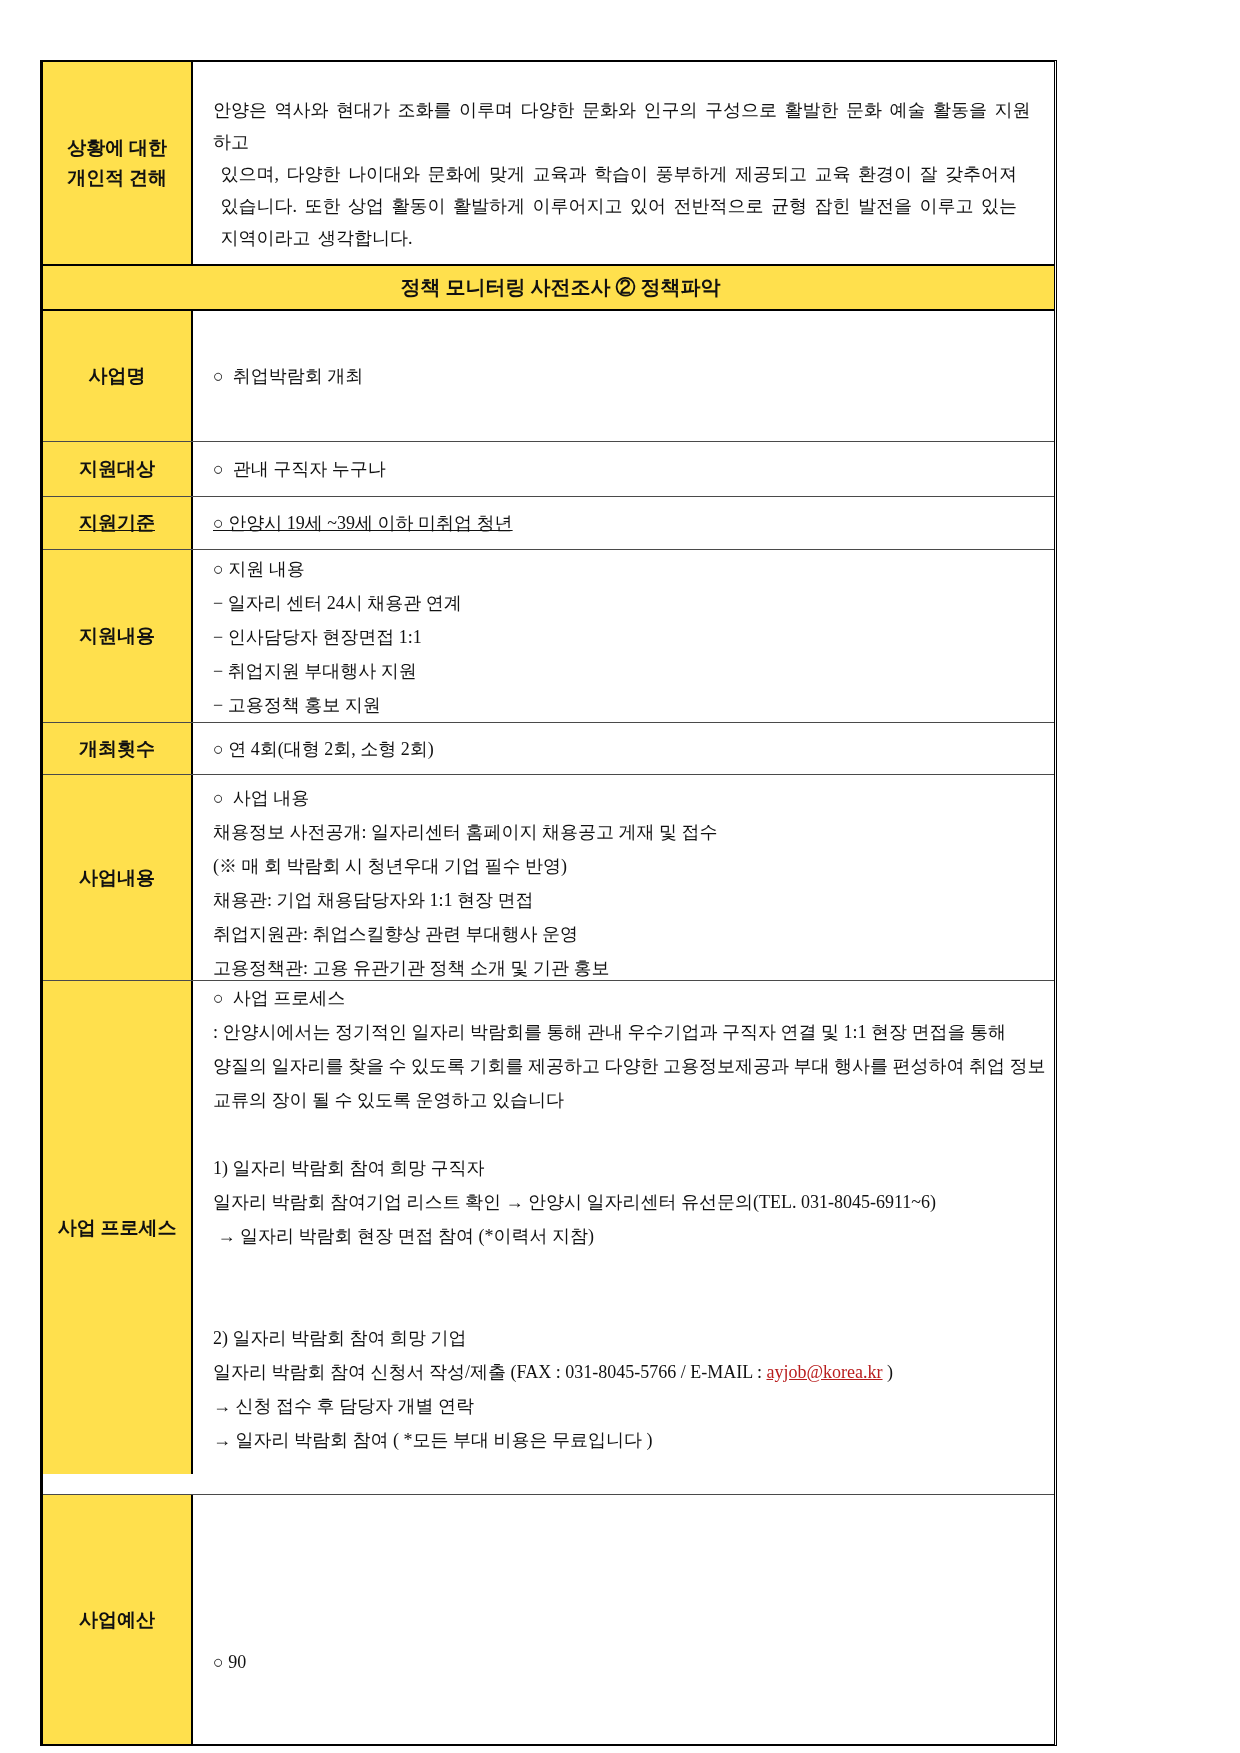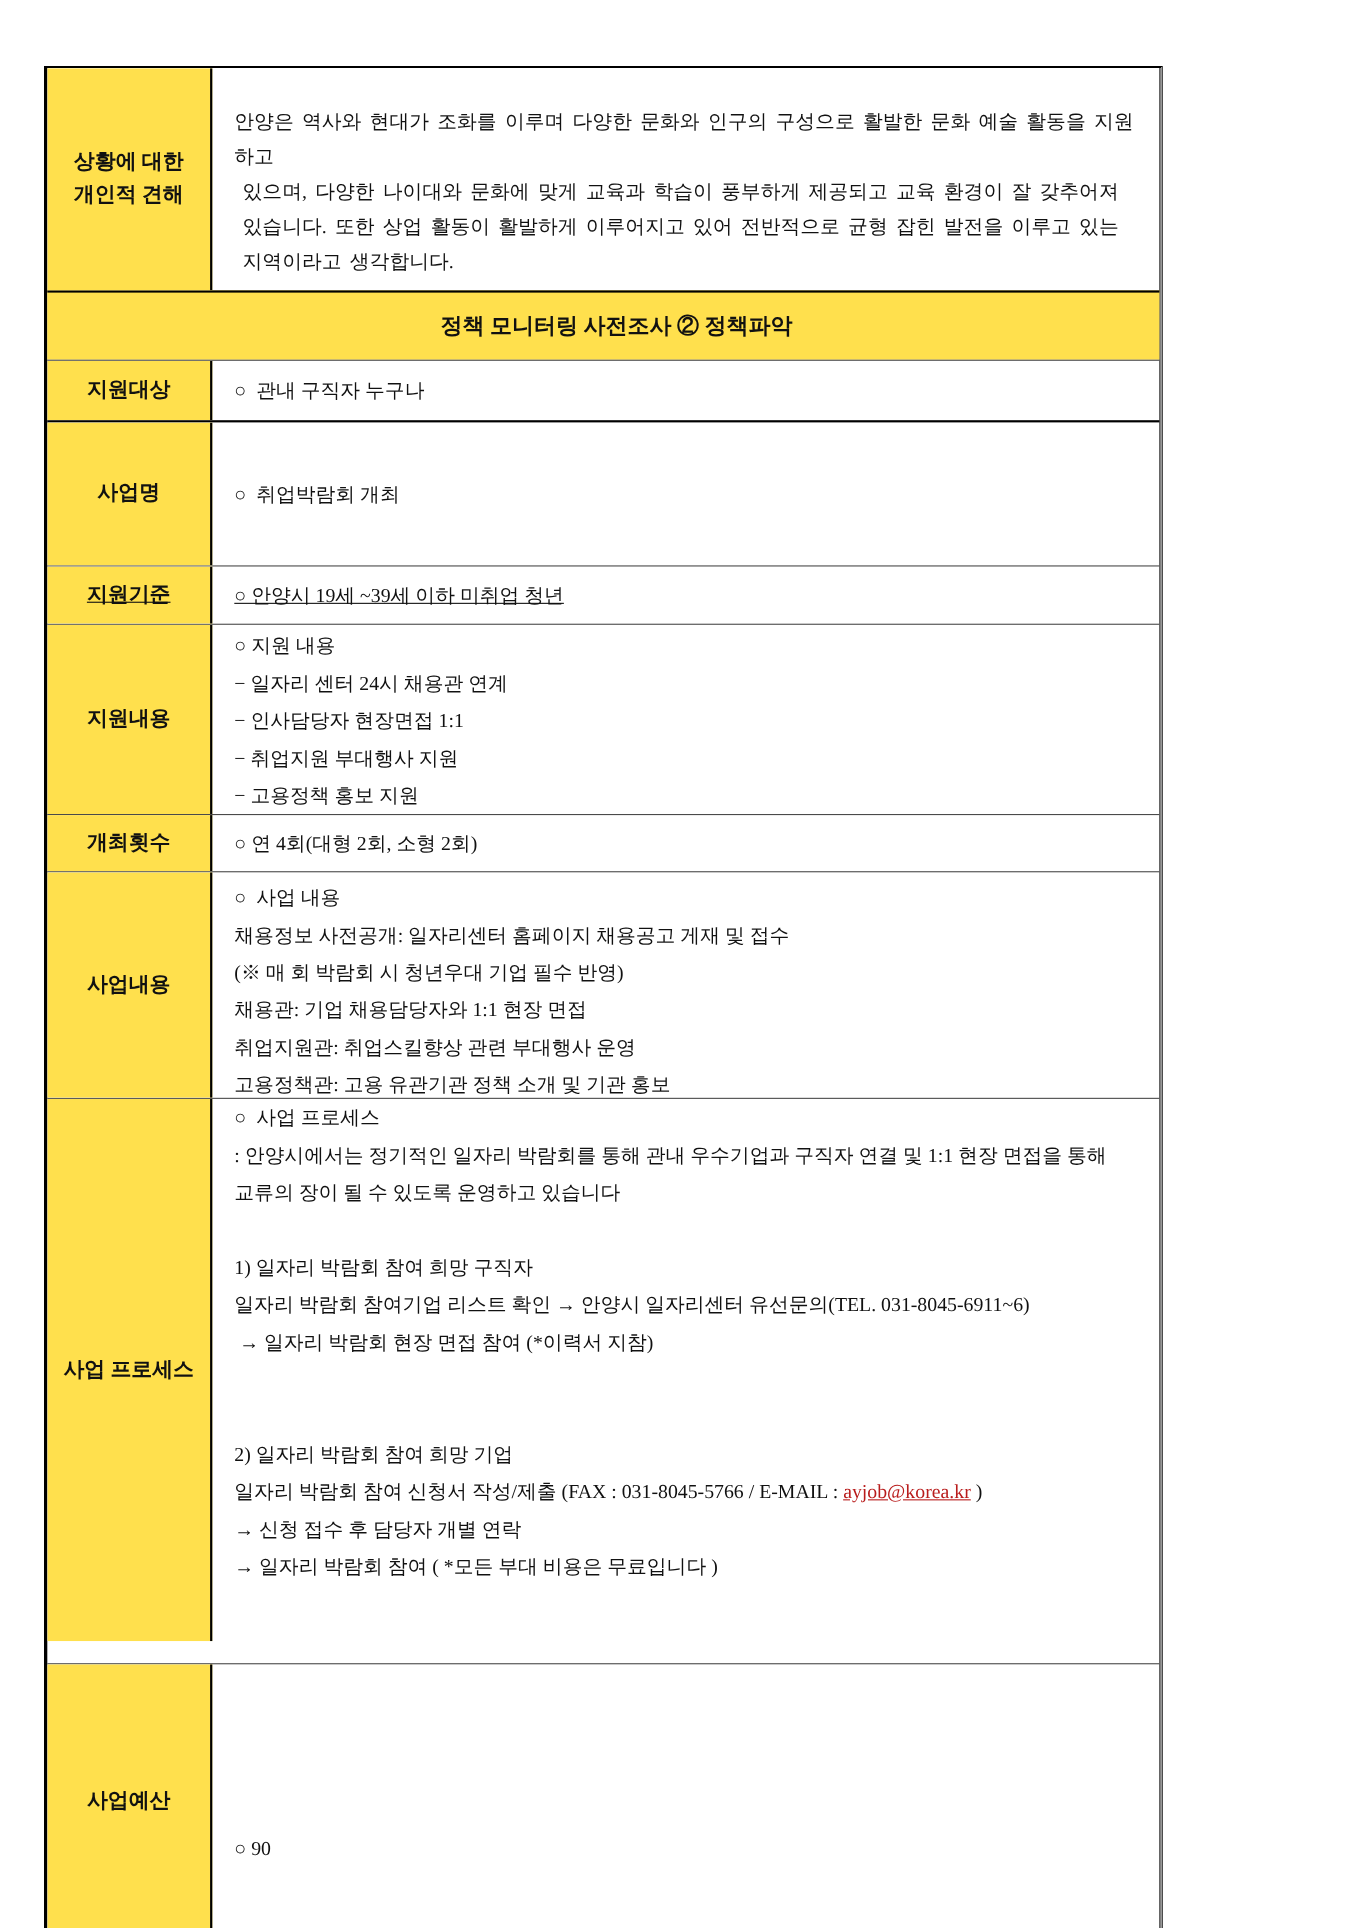--- a/index.html
+++ b/index.html
@@ -47,21 +47,21 @@
     flex: 1;
     padding-left: 20px;
     padding-right: 8px;
     font-size: 18px;
     overflow: hidden;
   }
   .line { white-space: pre-wrap; }
 
   
   .row-opinion   { height: 202px; }
-  .row-title-band{ height: 63px; background: #FFE04D; justify-content: center; align-items: center; padding-left: 24px; }
+  .row-title-band{ height: 45px; background: #FFE04D; justify-content: center; align-items: center; padding-left: 24px; }
   .row-name      { height: 132px; }
   .row-target    { height: 55px; }
   .row-criteria  { height: 53px; text-decoration: underline; }
   .row-scontent  { height: 173px; }
   .row-count     { height: 52px; }
   .row-bcontent  { height: 206px; }
   .row-process   { height: 494px; }
   .row-budget    { height: 250px; margin-top: 20px; }
 
   
@@ -100,31 +100,31 @@
           <div class="line"> 있으며, 다양한 나이대와 문화에 맞게 교육과 학습이 풍부하게 제공되고 교육 환경이 잘 갖추어져</div>
           <div class="line"> 있습니다. 또한 상업 활동이 활발하게 이루어지고 있어 전반적으로 균형 잡힌 발전을 이루고 있는</div>
           <div class="line"> 지역이라고 생각합니다.</div>
         </div>
     </div>
 
     <div class="row row-title-band">
       <div class="title-text">정책 모니터링 사전조사 ② 정책파악</div>
     </div>
 
+    <div class="row row-name">
+      <div class="label-cell">사업명</div>
+      <div class="content-cell">
+          <div class="line">○  취업박람회 개최</div>
+        </div>
+    </div>
+
     <div class="row row-target">
       <div class="label-cell">지원대상</div>
       <div class="content-cell">
           <div class="line">○  관내 구직자 누구나</div>
-        </div>
-    </div>
-
-    <div class="row row-name">
-      <div class="label-cell">사업명</div>
-      <div class="content-cell">
-          <div class="line">○  취업박람회 개최</div>
         </div>
     </div>
 
     <div class="row row-criteria">
       <div class="label-cell">지원기준</div>
       <div class="content-cell">
           <div class="line">○ 안양시 19세 ~39세 이하 미취업 청년</div>
         </div>
     </div>
 
@@ -157,20 +157,21 @@
           <div class="line">고용정책관: 고용 유관기관 정책 소개 및 기관 홍보</div>
         </div>
     </div>
 
     <div class="row row-process">
       <div class="label-cell">사업 프로세스</div>
       <div class="content-cell">
         <div>
             <div class="line">○  사업 프로세스</div>
             <div class="line">: 안양시에서는 정기적인 일자리 박람회를 통해 관내 우수기업과 구직자 연결 및 1:1 현장 면접을 통해</div>
+            <div class="line">양질의 일자리를 찾을 수 있도록 기회를 제공하고 다양한 고용정보제공과 부대 행사를 편성하여 취업 정보</div>
             <div class="line">교류의 장이 될 수 있도록 운영하고 있습니다</div>
             <div class="line">&nbsp;</div>
             <div class="line">1) 일자리 박람회 참여 희망 구직자</div>
             <div class="line">일자리 박람회 참여기업 리스트 확인 → 안양시 일자리센터 유선문의(TEL. 031-8045-6911~6)</div>
             <div class="line"> → 일자리 박람회 현장 면접 참여 (*이력서 지참)</div>
             <div class="line">&nbsp;</div>
             <div class="line">&nbsp;</div>
             <div class="line">2) 일자리 박람회 참여 희망 기업</div>
           </div>
         <div class="line"><span>일자리 박람회 참여 신청서 작성/제출 (FAX : 031-8045-5766 / E-MAIL : </span><span class="email-link">ayjob@korea.kr</span><span> )</span></div>

